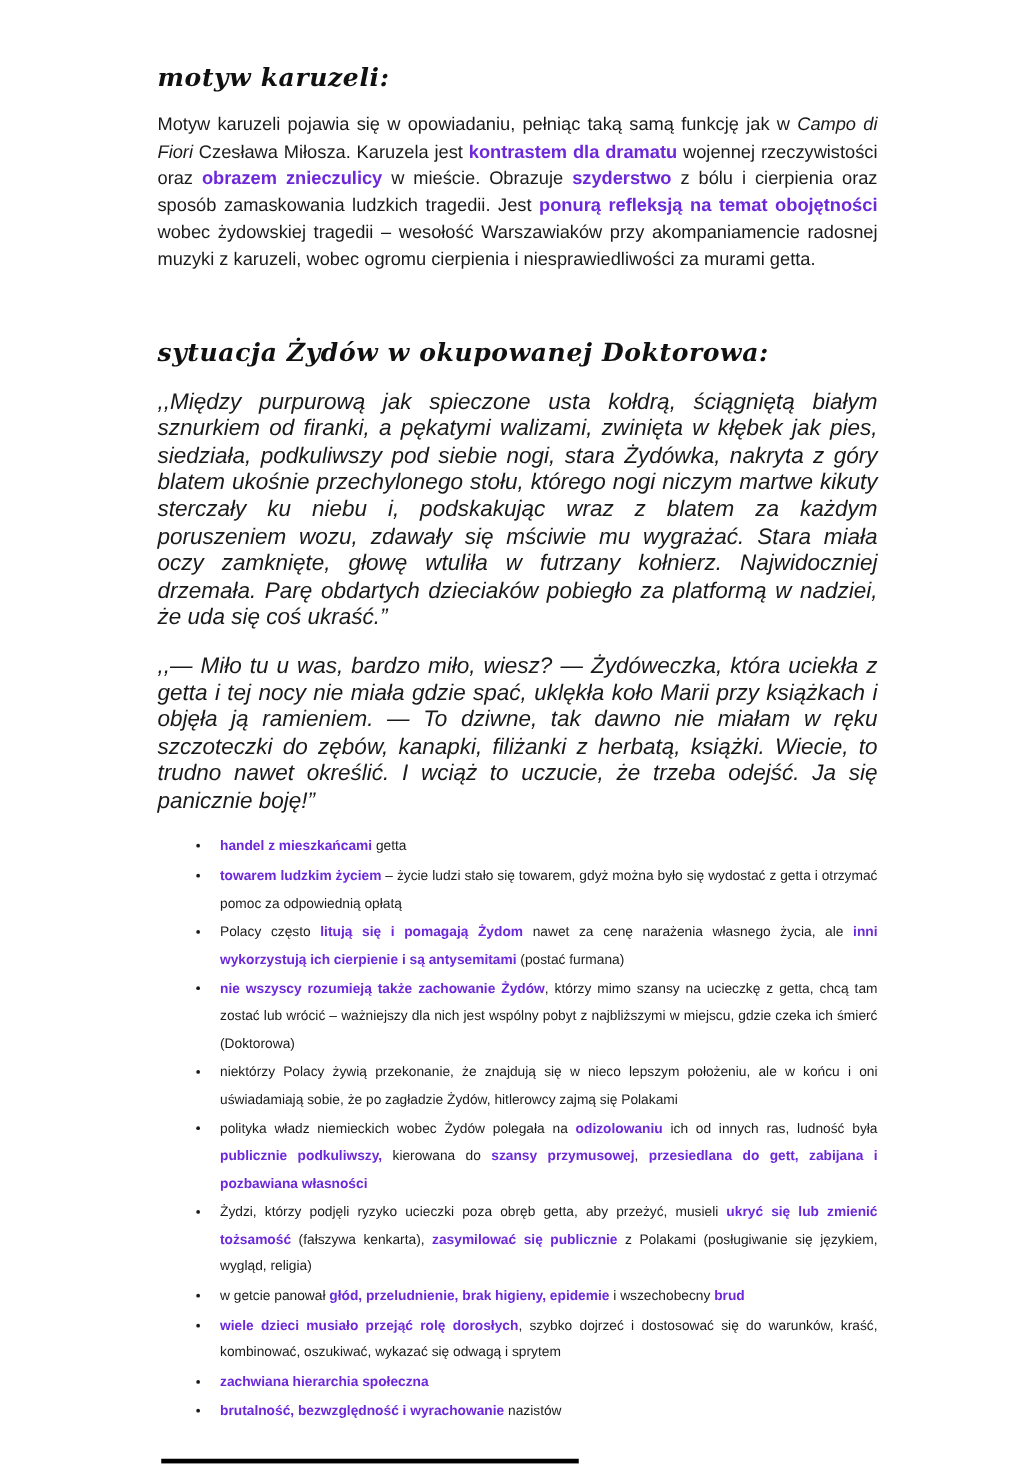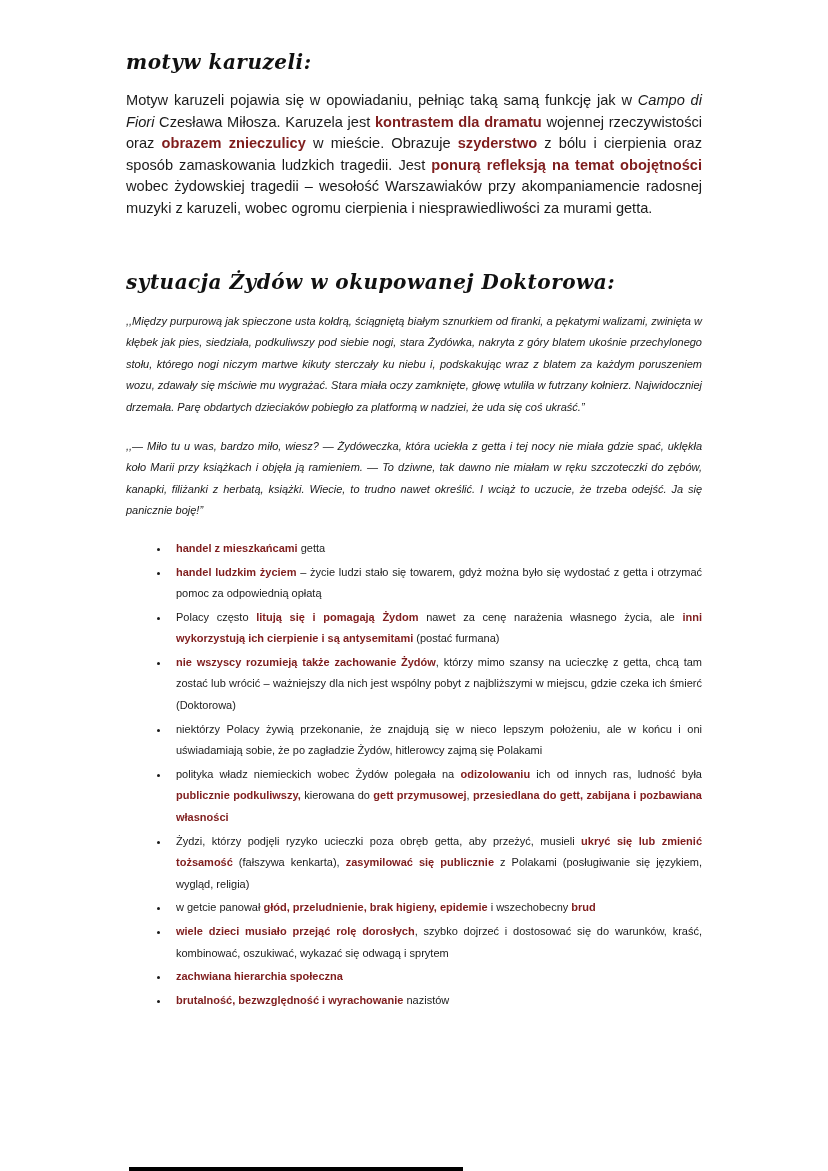--- a/index.html
+++ b/index.html
@@ -32,38 +32,38 @@
     font-size: 14.6px;
     line-height: 21.6px;
     text-align: justify;
     margin: 0 0 0 0;
   }
   .section-gap {
     margin-top: 50px;
   }
   .quote {
     font-style: italic;
-    font-size: 11px;
+    font-size: 18px;
     line-height: 21.6px;
     text-align: justify;
     margin: 17px 0 0 0;
   }
   ul.bullets {
     margin: 16px 0 0 0;
     padding-left: 44px;
     list-style-type: disc;
   }
   ul.bullets li {
     font-size: 11px;
     line-height: 21.6px;
     text-align: justify;
     padding-left: 6px;
     margin-bottom: 2px;
   }
-  b { color: #7f1d1d; }
+  b { color: #6d28d9; }
   .bottom-rule {
     position: absolute;
     left: 57px;
     bottom: 0;
     width: 334px;
     height: 4px;
     background: #000000;
   }
 </style>
 </head>
@@ -76,25 +76,25 @@
   <p class="body-text">Motyw karuzeli pojawia się w opowiadaniu, pełniąc taką samą funkcję jak w <i>Campo di Fiori</i> Czesława Miłosza. Karuzela jest <b>kontrastem dla dramatu</b> wojennej rzeczywistości oraz <b>obrazem znieczulicy</b> w mieście. Obrazuje <b>szyderstwo</b> z bólu i cierpienia oraz sposób zamaskowania ludzkich tragedii. Jest <b>ponurą refleksją na temat obojętności</b> wobec żydowskiej tragedii – wesołość Warszawiaków przy akompaniamencie radosnej muzyki z karuzeli, wobec ogromu cierpienia i niesprawiedliwości za murami getta.</p>
 
   <h2 class="script-heading section-gap">sytuacja Żydów w okupowanej Doktorowa:</h2>
 
   <p class="quote">,,Między purpurową jak spieczone usta kołdrą, ściągniętą białym sznurkiem od firanki, a pękatymi walizami, zwinięta w kłębek jak pies, siedziała, podkuliwszy pod siebie nogi, stara Żydówka, nakryta z góry blatem ukośnie przechylonego stołu, którego nogi niczym martwe kikuty sterczały ku niebu i, podskakując wraz z blatem za każdym poruszeniem wozu, zdawały się mściwie mu wygrażać. Stara miała oczy zamknięte, głowę wtuliła w futrzany kołnierz. Najwidoczniej drzemała. Parę obdartych dzieciaków pobiegło za platformą w nadziei, że uda się coś ukraść.”</p>
 
   <p class="quote">,,— Miło tu u was, bardzo miło, wiesz? — Żydóweczka, która uciekła z getta i tej nocy nie miała gdzie spać, uklękła koło Marii przy książkach i objęła ją ramieniem. — To dziwne, tak dawno nie miałam w ręku szczoteczki do zębów, kanapki, filiżanki z herbatą, książki. Wiecie, to trudno nawet określić. I wciąż to uczucie, że trzeba odejść. Ja się panicznie boję!”</p>
 
   <ul class="bullets">
       <li><b>handel z mieszkańcami</b> getta</li>
-      <li><b>handel ludzkim życiem</b> – życie ludzi stało się towarem, gdyż można było się wydostać z getta i otrzymać pomoc za odpowiednią opłatą</li>
+      <li><b>towarem ludzkim życiem</b> – życie ludzi stało się towarem, gdyż można było się wydostać z getta i otrzymać pomoc za odpowiednią opłatą</li>
       <li>Polacy często <b>litują się i pomagają Żydom</b> nawet za cenę narażenia własnego życia, ale <b>inni wykorzystują ich cierpienie i są antysemitami</b> (postać furmana)</li>
       <li><b>nie wszyscy rozumieją także zachowanie Żydów</b>, którzy mimo szansy na ucieczkę z getta, chcą tam zostać lub wrócić – ważniejszy dla nich jest wspólny pobyt z najbliższymi w miejscu, gdzie czeka ich śmierć (Doktorowa)</li>
       <li>niektórzy Polacy żywią przekonanie, że znajdują się w nieco lepszym położeniu, ale w końcu i oni uświadamiają sobie, że po zagładzie Żydów, hitlerowcy zajmą się Polakami</li>
-      <li>polityka władz niemieckich wobec Żydów polegała na <b>odizolowaniu</b> ich od innych ras, ludność była <b>publicznie podkuliwszy,</b> kierowana do <b>gett przymusowej</b>, <b>przesiedlana do gett, zabijana i pozbawiana własności</b></li>
+      <li>polityka władz niemieckich wobec Żydów polegała na <b>odizolowaniu</b> ich od innych ras, ludność była <b>publicznie podkuliwszy,</b> kierowana do <b>szansy przymusowej</b>, <b>przesiedlana do gett, zabijana i pozbawiana własności</b></li>
       <li>Żydzi, którzy podjęli ryzyko ucieczki poza obręb getta, aby przeżyć, musieli <b>ukryć się lub zmienić tożsamość</b> (fałszywa kenkarta), <b>zasymilować się publicznie</b> z Polakami (posługiwanie się językiem, wygląd, religia)</li>
       <li>w getcie panował <b>głód, przeludnienie, brak higieny, epidemie</b> i wszechobecny <b>brud</b></li>
       <li><b>wiele dzieci musiało przejąć rolę dorosłych</b>, szybko dojrzeć i dostosować się do warunków, kraść, kombinować, oszukiwać, wykazać się odwagą i sprytem</li>
       <li><b>zachwiana hierarchia społeczna</b></li>
       <li><b>brutalność, bezwzględność i wyrachowanie</b> nazistów</li>
     </ul>
 
   <div class="bottom-rule"></div>
 
 </div>

